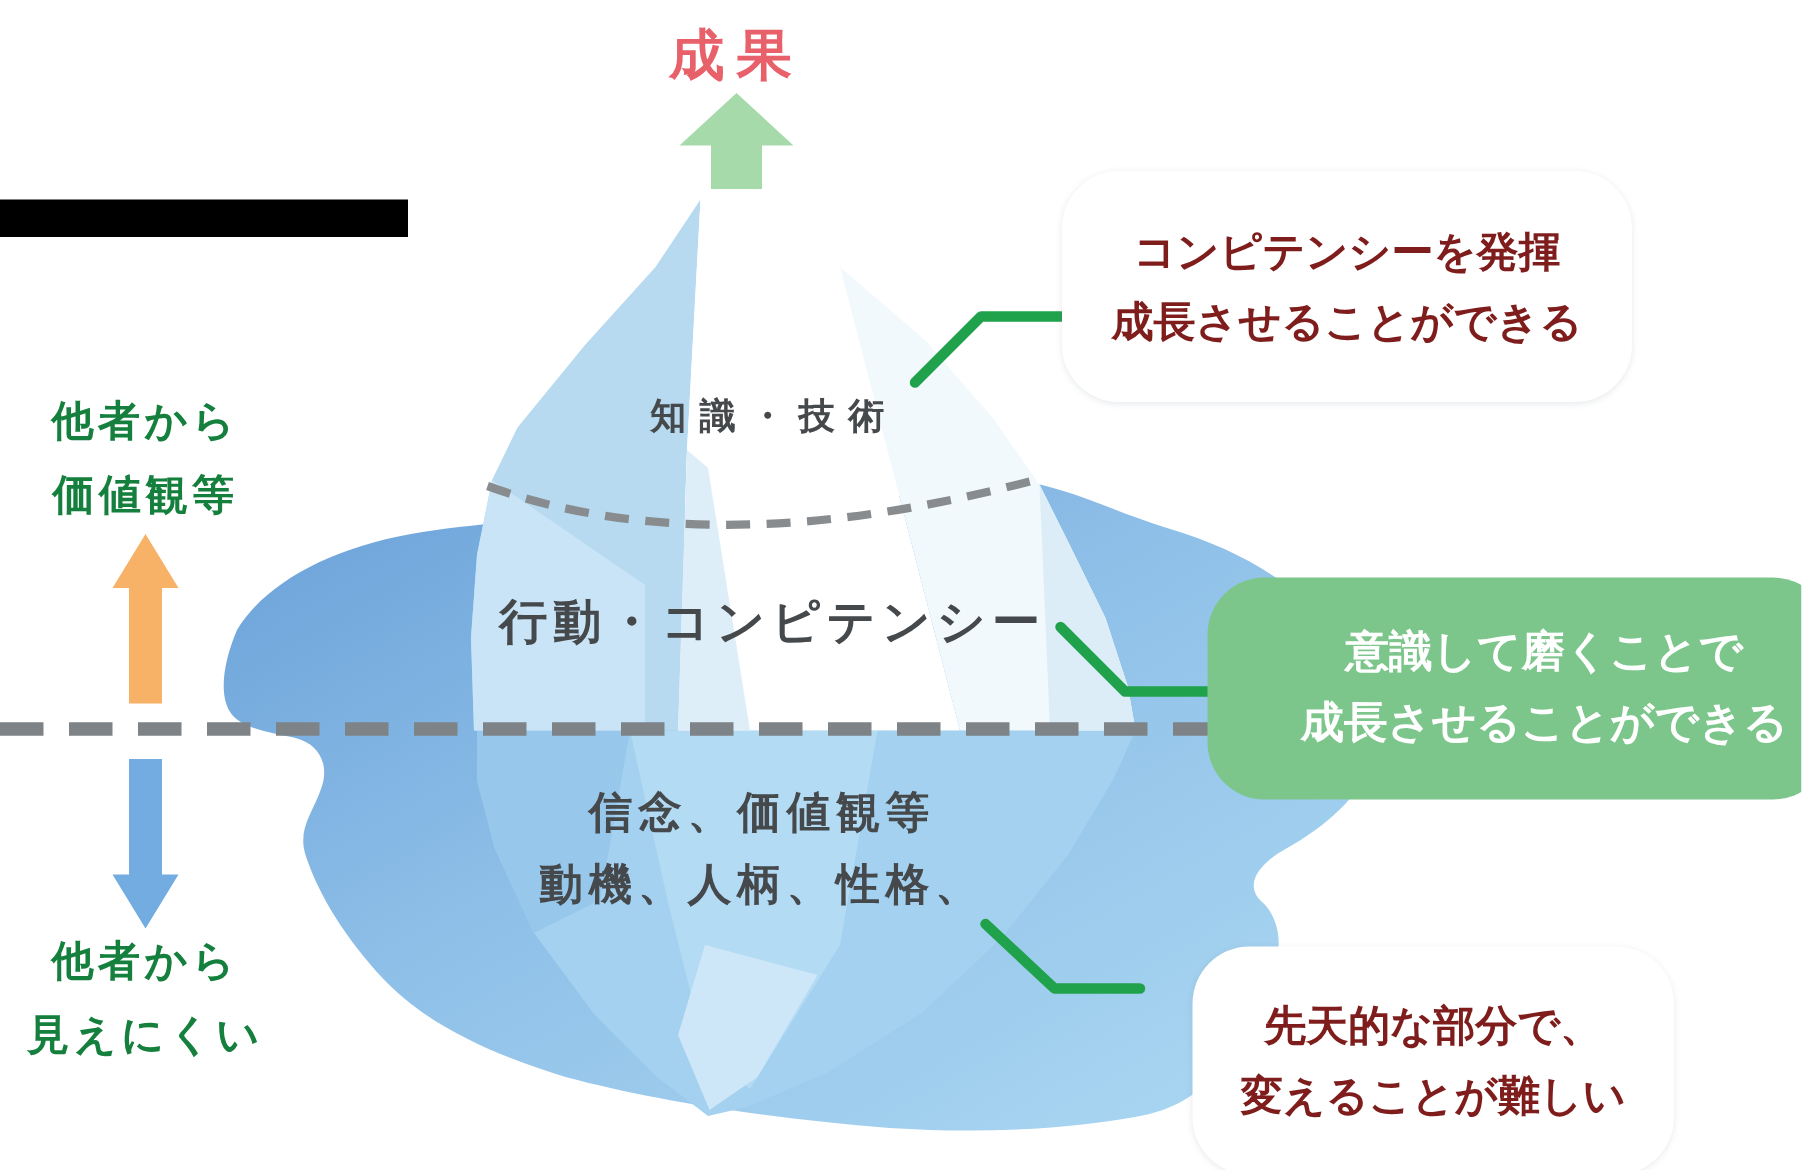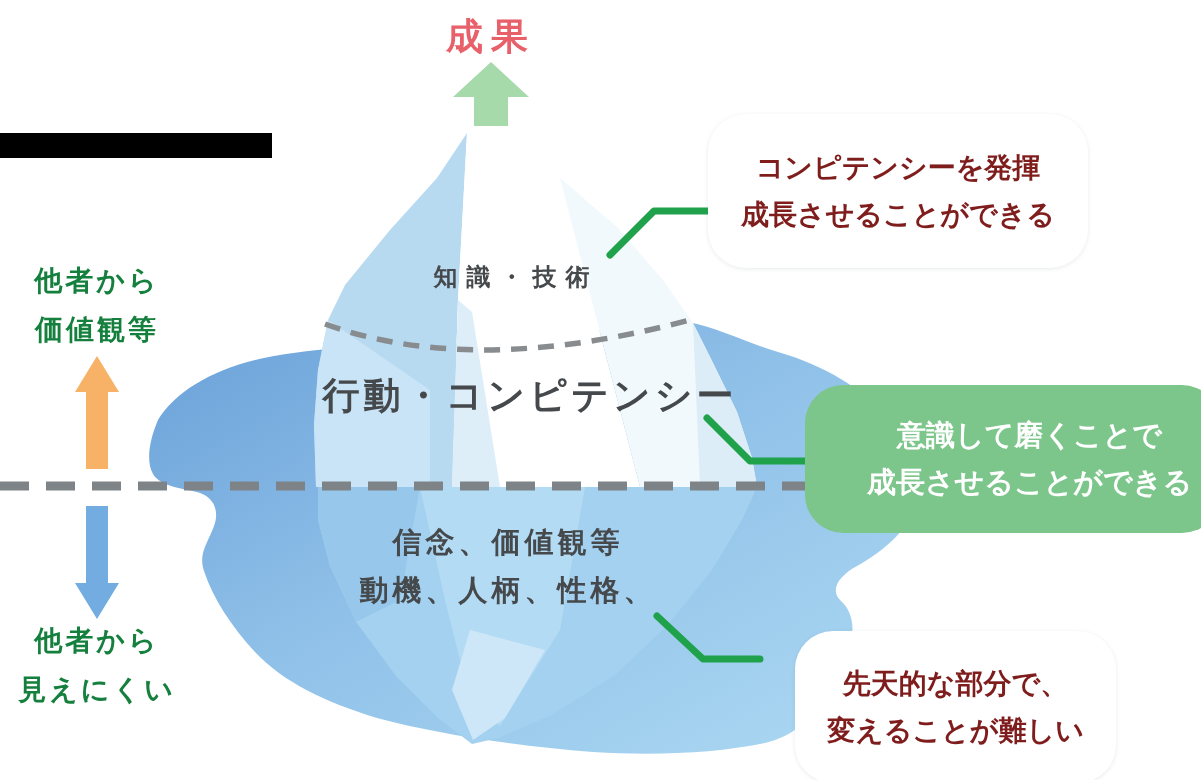--- a/index.html
+++ b/index.html
@@ -22,21 +22,21 @@
     font-size:28px;font-weight:700;color:#15803d;letter-spacing:3px;
     line-height:49px;text-align:center;
   }
   .vis-high{top:256px;}
   .vis-low{top:616px;}
   .berg-label{
     transform:translateX(-50%);
     font-weight:700;color:#45494C;text-align:center;
   }
   .berg-tip{left:516px;top:261px;font-size:24px;letter-spacing:9px;}
-  .berg-mid{left:515px;top:371px;font-size:37px;letter-spacing:4px;margin-left:15px;}
+  .berg-mid{left:515px;top:393px;font-size:32px;letter-spacing:4px;}
   .berg-deep{left:508px;top:518px;font-size:29px;letter-spacing:4px;line-height:48px;}
   .callout{
     position:absolute;
     display:flex;flex-direction:column;justify-content:center;align-items:center;
     border-radius:38px;text-align:center;
     font-size:28px;font-weight:700;color:#7f1d1d;line-height:47px;
   }
   .callout.white{
     background:#ffffff;
     box-shadow:0 1px 4px rgba(110,125,140,0.16);

